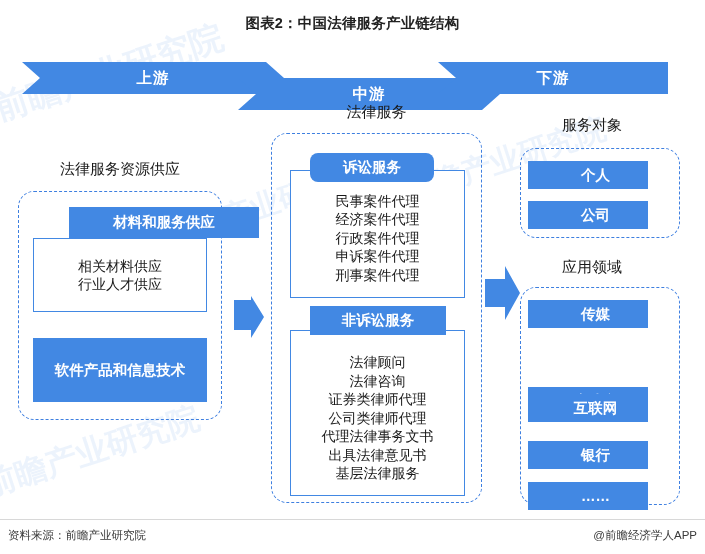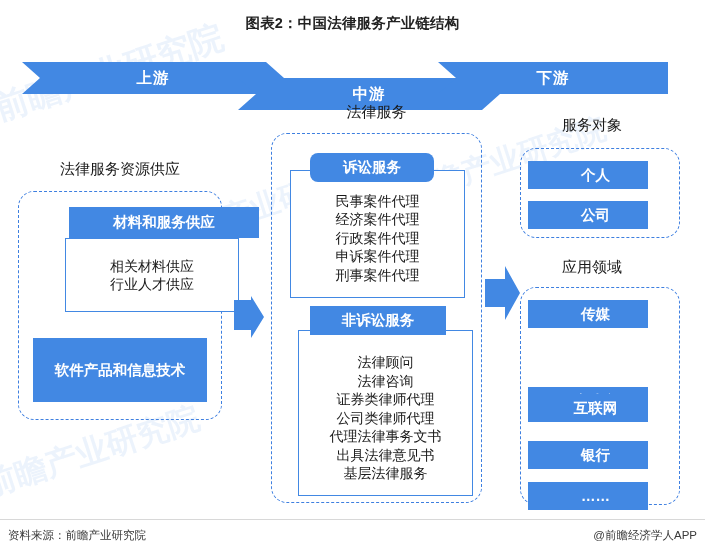--- a/index.html
+++ b/index.html
@@ -81,27 +81,27 @@
     display: flex; flex-direction: column;
     align-items: center; justify-content: center;
   }
   .lbox .row {
     font-size: 14px; color: #1a1a1a; line-height: 1.32;
     white-space: nowrap;
   }
 
   
   .up-head { left: 33px; top: 207px; width: 190px; height: 31px; margin-left: 36px; }
-  .up-list { left: 33px; top: 238px; width: 174px; height: 74px; margin-left: 32px; }
+  .up-list { left: 33px; top: 238px; width: 174px; height: 74px; }
   .up-soft { left: 33px; top: 338px; width: 174px; height: 64px; }
 
   
   .mid-lit-list  { left: 290px; top: 170px; width: 175px; height: 128px; padding-top: 8px; }
   .mid-lit-head  { left: 310px; top: 153px; width: 124px; height: 29px; z-index: 3; border-radius: 8px; }
-  .mid-non-list  { left: 290px; top: 330px; width: 175px; height: 166px; padding-top: 10px; margin-left: 8px; }
+  .mid-non-list  { left: 290px; top: 330px; width: 175px; height: 166px; padding-top: 10px; }
   .mid-non-head  { left: 310px; top: 306px; width: 136px; height: 29px; z-index: 3; }
 
   
   .ds { left: 528px; width: 120px; height: 28px; font-size: 14.5px; padding-left: 15px; }
 
   
   .arrow { position: absolute; background: #4288E3; }
   .arrow-1 {
     left: 234px; top: 296px; width: 30px; height: 42px;
     clip-path: polygon(0 4px, 17px 4px, 17px 0, 30px 21px, 17px 42px, 17px 34px, 0 34px);

